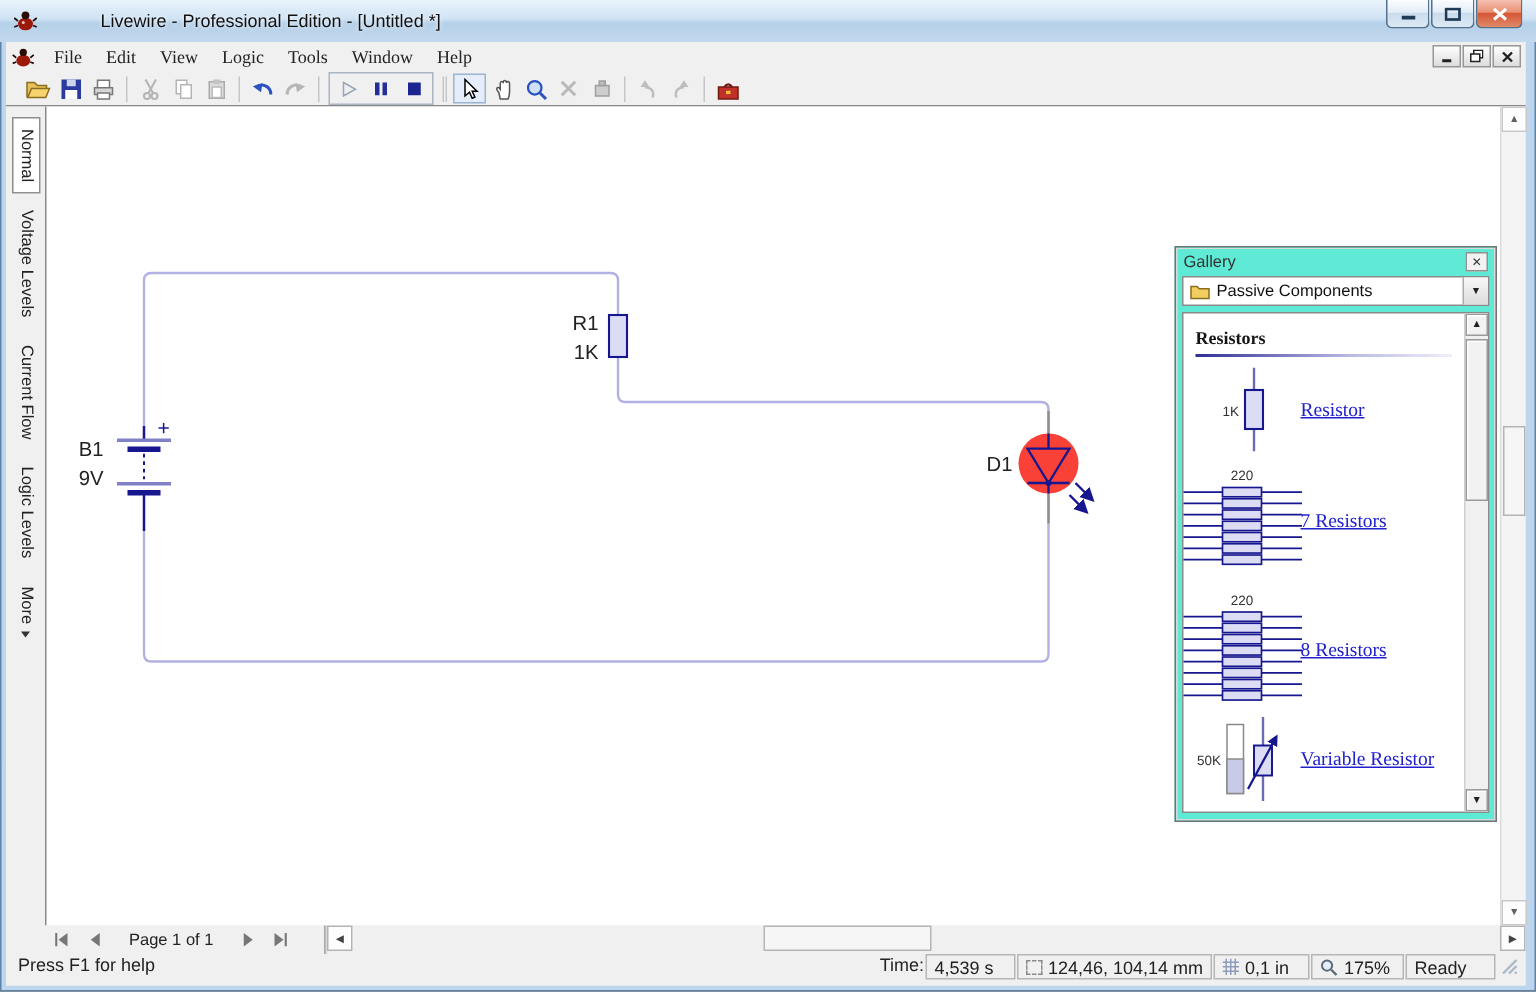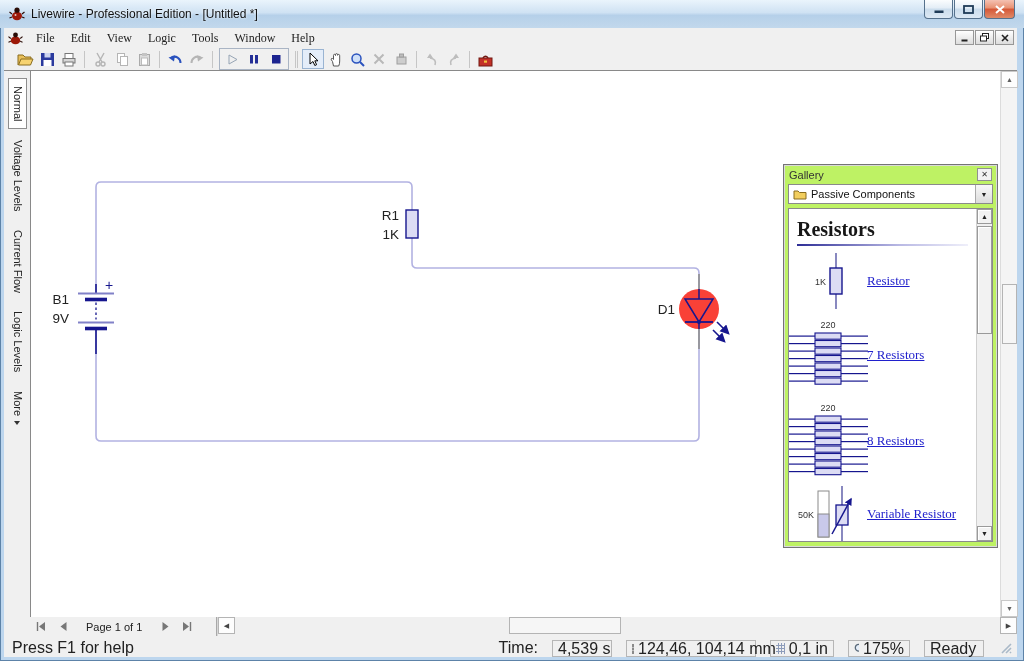--- a/index.html
+++ b/index.html
@@ -6,21 +6,21 @@
   html,body { background:#555; }
   body { font-family:"Liberation Sans", sans-serif; cursor:default; }
 
   .window { position:relative; width:1024px; height:661px; background:#bdd6ee;
             box-shadow: inset 0 0 0 1px #5d83a8; overflow:hidden; }
 
   
   .titlebar { position:absolute; left:0; top:0; width:100%; height:28px;
       background:linear-gradient(#eaf4fc, #cfe2f3 45%, #b5d0e9 55%, #c2d8ec);
       display:flex; align-items:center; gap:6px; padding-left:9px; font-size:12px; color:#111; }
-  .title-text { text-shadow:0 0 3px #fff; }
+  .title-text { text-shadow:0 0 3px #fff;margin-left:36px; }
   .winbtns { position:absolute; right:9px; top:0; display:flex; gap:1px; }
   .wbtn { width:29px; height:19px; border:1px solid #55718c; border-top:none;
       border-radius:0 0 4px 4px; display:flex; align-items:center; justify-content:center;
       background:linear-gradient(#fbfdfe, #e3edf6 45%, #cadcec 50%, #dde9f4); }
   .wbtn.close { width:31px;
       background:linear-gradient(#f4c1b2, #e89172 45%, #d55737 50%, #e08a67); }
 
   
   .body { position:absolute; left:4px; right:7px; top:28px; bottom:4px; background:#f0f0f0; }
   .menubar { position:absolute; left:0; right:0; top:0; height:20px; background:#f0f0f0;
@@ -62,39 +62,39 @@
   .pn-btn { width:22px; height:15px; display:flex; align-items:center; justify-content:center; }
   .pn-label { padding:0 12px; white-space:nowrap; }
   .nav-divider { width:2px; height:19px; background:#d7d7d7; border-left:1px solid #a8a8a8; }
   .harrow { width:17px; height:17px; background:#fdfdfd; border:1px solid #b4b4b4;
       display:flex; align-items:center; justify-content:center; font-size:7px; color:#444; }
   .htrack { flex:1; position:relative; height:17px; }
   .hthumb { position:absolute; top:0; height:17px; background:#f6f6f6; border:1px solid #b4b4b4; }
 
   
   .statusbar { position:absolute; left:0; right:0; top:608px; height:21px; background:#f0f0f0;
-      display:flex; align-items:flex-end; font-size:16px; color:#222; padding:0 4px; gap:14px; }
+      display:flex; align-items:flex-start; font-size:12px; color:#222; padding:0 4px; gap:1px; }
   .sb-help { margin-right:auto; padding-left:4px; }
   .sb-panel { height:17px; border:1px solid #b6b6b6; display:flex; align-items:center; gap:4px; padding:0 5px; white-space:nowrap; }
   .st-dash { width:11px; height:10px; border:1px dashed #8a8a8a; }
   .grip { width:15px; height:17px; }
 
   
   .gallery { position:absolute; left:752px; top:93px; width:215px; height:384px;
-      background:#bef264; border:1px solid #747474; box-shadow:0 0 0 1px #d9d9d9 inset; }
+      background:#5eead4; border:1px solid #747474; box-shadow:0 0 0 1px #d9d9d9 inset; }
   .g-title { height:19px; display:flex; align-items:center; padding:0 5px; font-size:11px; color:#333; }
   .g-close { margin-left:auto; width:15px; height:13px; border:1px solid #909090; background:#f2f2f2;
       display:flex; align-items:center; justify-content:center; font-size:8px; color:#333; }
   .g-drop { margin:0 4px 4px 4px; height:20px; background:#fff; border:1px solid #8a8a8a;
       display:flex; align-items:center; font-size:11px; color:#111; }
   .g-droparrow { margin-left:auto; width:17px; height:18px; border-left:1px solid #aaa;
       background:linear-gradient(#f8f8f8,#dcdcdc); display:flex; align-items:center; justify-content:center; font-size:7px; color:#222; }
   .g-content { position:relative; margin:0 4px 4px 4px; height:334px; background:#fff; border:1px solid #8a8a8a; overflow:hidden; }
   .g-inner { position:absolute; left:0; top:0; right:16px; bottom:0; }
-  .g-head { font-family:"Liberation Serif", serif; font-weight:bold; font-size:20px; color:#161616; padding:9px 8px 3px 8px; }
+  .g-head { font-family:"Liberation Serif", serif; font-weight:bold; font-size:12px; color:#161616; padding:9px 8px 3px 8px; }
   .g-rule { height:2px; margin:0 8px 4px 8px; background:linear-gradient(to right,#2e2e96,#b9b9e4 60%,#efeffa); }
   .gitem { display:flex; align-items:center; }
   .gsym { width:78px; display:flex; flex-direction:column; align-items:center; justify-content:center; }
   .glabel { font-size:9px; color:#333; }
   .glink { font-family:"Liberation Serif", serif; font-size:13px; color:#2020cc; text-decoration:underline; }
   .g-scroll { position:absolute; right:0; top:0; bottom:0; width:16px; background:#f0f0f0; border-left:1px solid #d0d0d0; }
   .g-sbtn { position:absolute; left:0; width:15px; height:15px; background:#f2f2f2; border:1px solid #9a9a9a;
       box-shadow:inset 1px 1px 0 #fff; display:flex; align-items:center; justify-content:center; font-size:7px; color:#222; }
   .g-thumb { position:absolute; left:0; top:17px; width:15px; height:108px; background:#f2f2f2;
       border:1px solid #9a9a9a; box-shadow:inset 1px 1px 0 #fff; }

